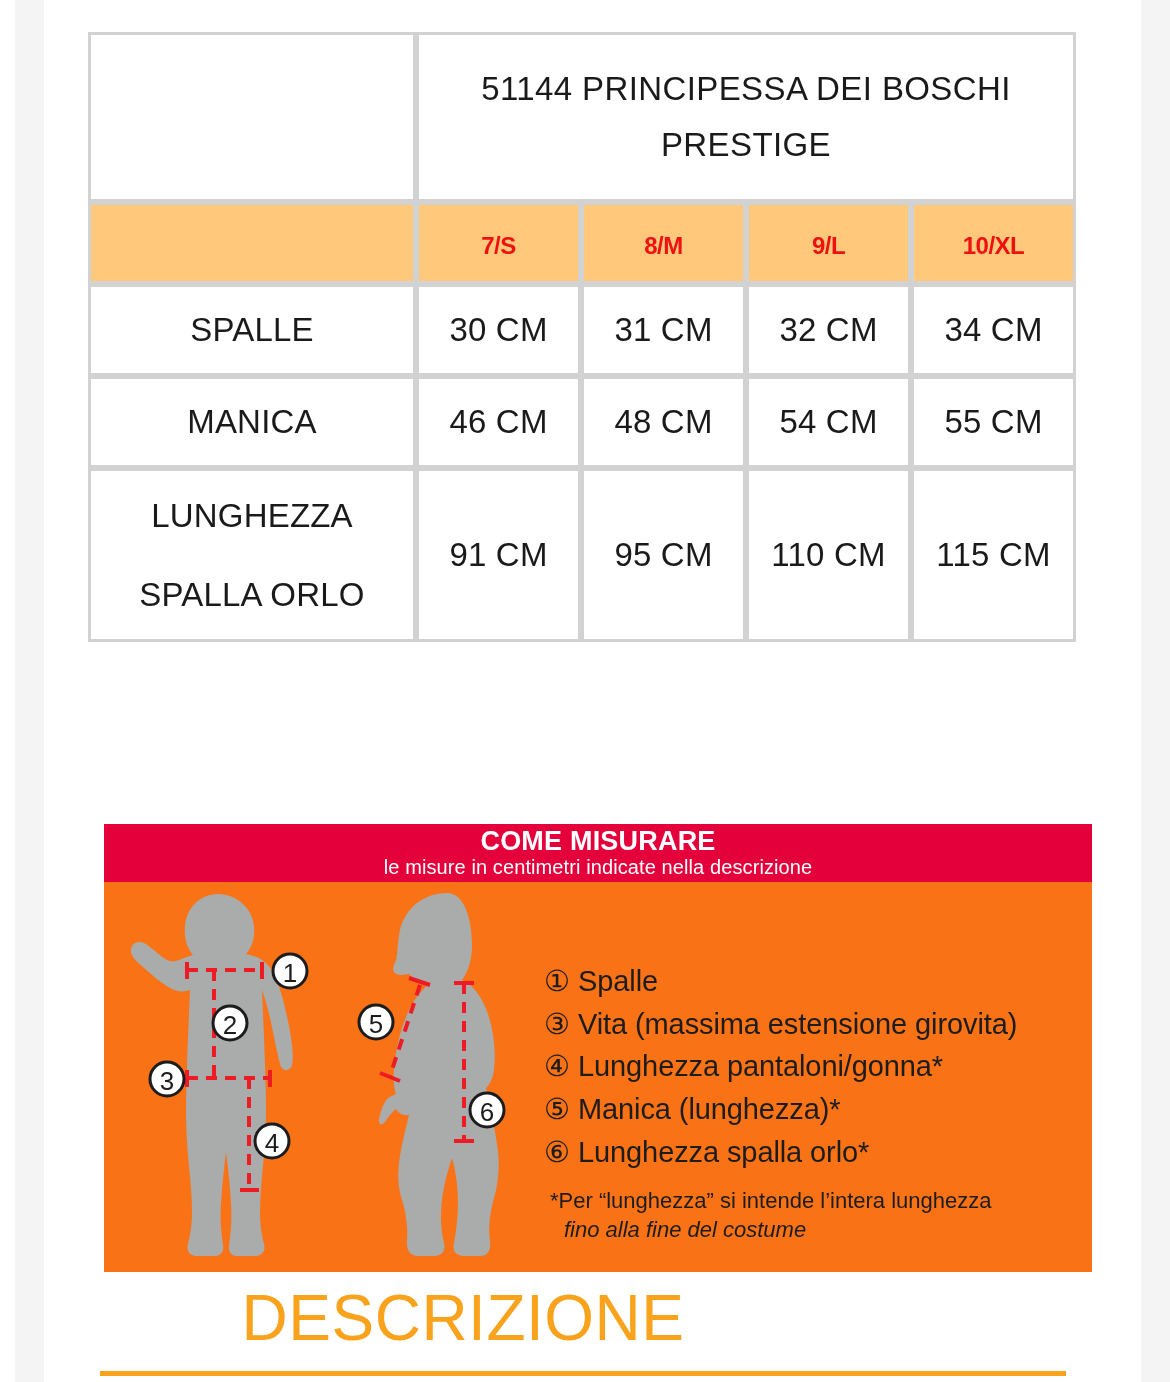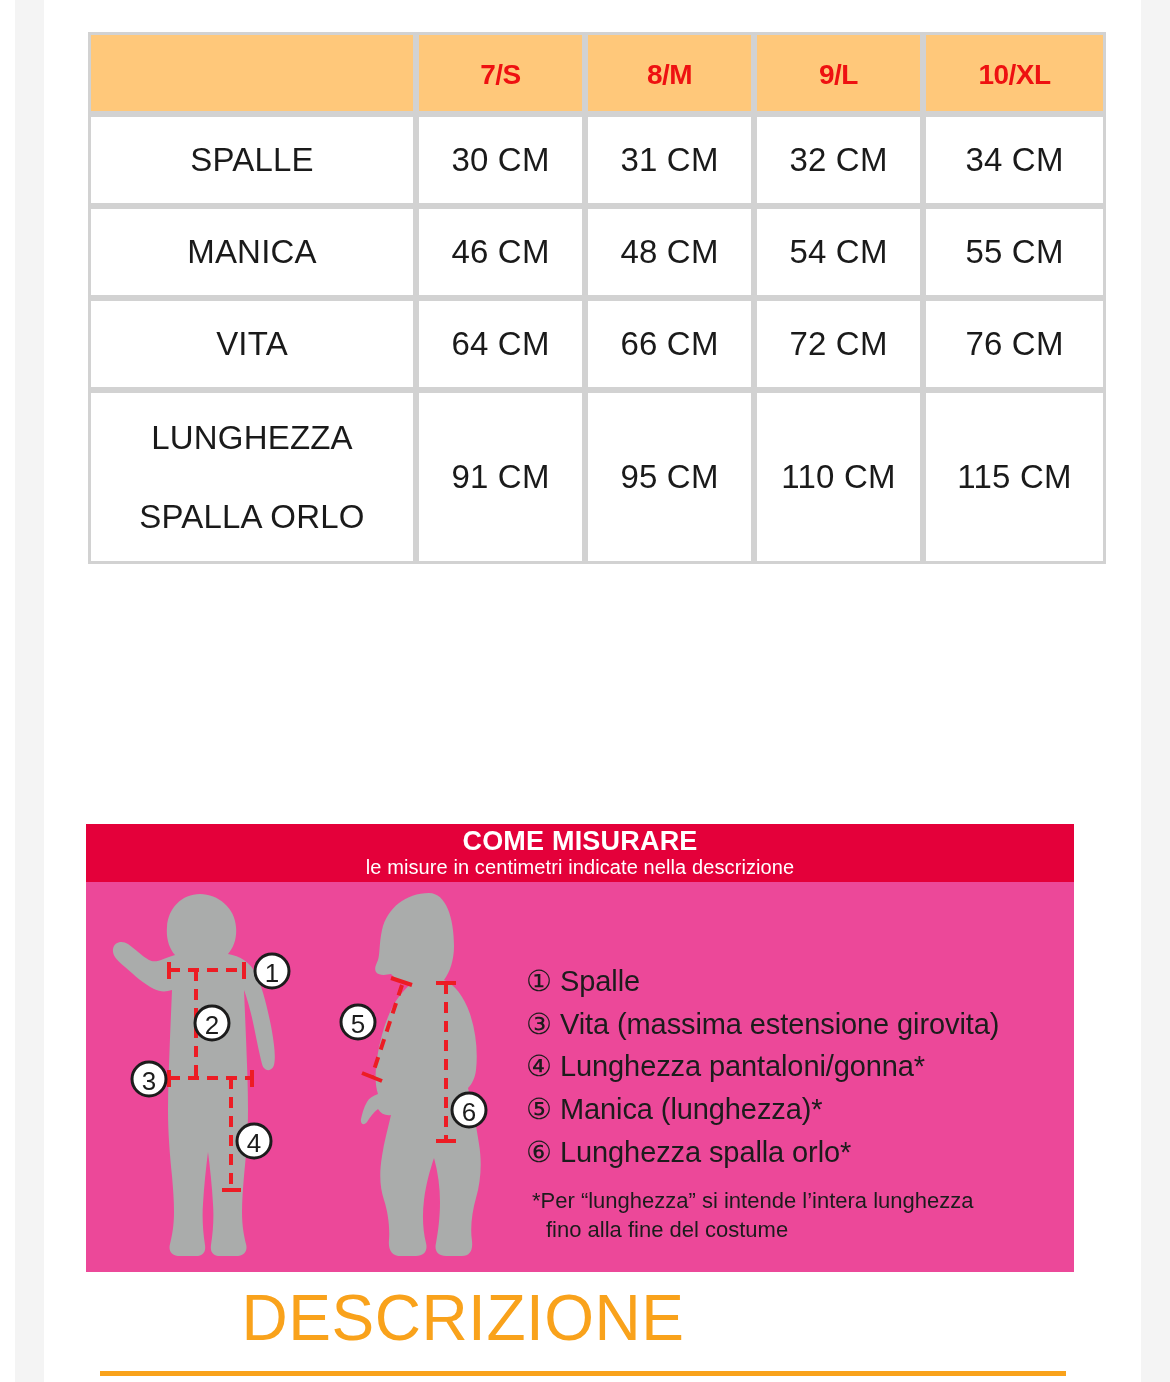--- a/index.html
+++ b/index.html
@@ -79,21 +79,21 @@
     text-align: center;
   }
 
   .cell-sizehead {
     background: #ffc87a !important;
     height: 76px;
   }
   .sizehead-text {
     color: #ee1111;
     font-weight: bold;
-    font-size: 28px;
+    font-size: 24px;
     letter-spacing: -0.5px;
     text-align: center;
   }
 
   .cell-row { height: 86px; }
   .cell-row-tall { height: 168px; }
 
   .row-label {
     font-size: 34px;
     letter-spacing: 0.2px;
@@ -104,23 +104,23 @@
     letter-spacing: 0.2px;
   }
   .row-value {
     font-size: 34px;
     letter-spacing: 0.2px;
   }
 
   
   #measure-block {
     position: absolute;
-    left: 86px; top: 824px;
+    left: 104px; top: 824px;
     width: 988px;
-    background: #ec4899;
+    background: #f97316;
   }
   #measure-banner {
     background: #e4003a;
     height: 58px;
     position: relative;
     text-align: center;
   }
   #measure-banner-title {
     display: block;
     color: #ffffff;
@@ -165,21 +165,21 @@
     width: 34px;
     font-size: 29px;
   }
   #legend-note {
     margin-top: 14px;
     font-size: 22px;
     color: #1c1c1c;
     line-height: 1.3;
     padding-left: 6px;
   }
-  #legend-note .note-l2 { padding-left: 14px; display: block; }
+  #legend-note .note-l2 { padding-left: 14px; display: block; font-style: italic; }
 
   
   #descrizione-title {
     position: absolute;
     left: 0; top: 1286px;
     width: 926px;
     text-align: center;
     color: #f9a21b;
     font-size: 64px;
     letter-spacing: 0.5px;
@@ -194,20 +194,27 @@
 </style>
 </head>
 <body>
 
 <div id="page-bg-left-band"></div>
 <div id="page-bg-right-band"></div>
 <div id="page-content"></div>
 
 <table id="size-table">
   <tbody>
+    <tr>
+      <td class="col-label cell-blank"></td>
+      <td class="cell-title" colspan="4">
+        <div>51144 PRINCIPESSA DEI BOSCHI</div>
+        <div>PRESTIGE</div>
+      </td>
+    </tr>
 
     <tr>
       <td class="col-label cell-sizehead"></td>
       <td class="col-size cell-sizehead">
         <span class="sizehead-text">7/S</span>
       </td>
       <td class="col-size cell-sizehead">
         <span class="sizehead-text">8/M</span>
       </td>
       <td class="col-size cell-sizehead">
@@ -227,27 +234,20 @@
     </tr>
 
     <tr>
       <td class="col-label cell-row row-label">MANICA</td>
       <td class="col-size cell-row row-value">46 CM</td>
       <td class="col-size cell-row row-value">48 CM</td>
       <td class="col-size cell-row row-value">54 CM</td>
       <td class="col-size-last cell-row row-value">55 CM</td>
     </tr>
 
-    <tr>
-      <td class="col-label cell-row row-label">VITA</td>
-      <td class="col-size cell-row row-value">64 CM</td>
-      <td class="col-size cell-row row-value">66 CM</td>
-      <td class="col-size cell-row row-value">72 CM</td>
-      <td class="col-size-last cell-row row-value">76 CM</td>
-    </tr>
 
     <tr>
       <td class="col-label cell-row-tall row-label-two-line">
         <div>LUNGHEZZA</div>
         <div>SPALLA ORLO</div>
       </td>
       <td class="col-size cell-row-tall row-value">91 CM</td>
       <td class="col-size cell-row-tall row-value">95 CM</td>
       <td class="col-size cell-row-tall row-value">110 CM</td>
       <td class="col-size-last cell-row-tall row-value">115 CM</td>

